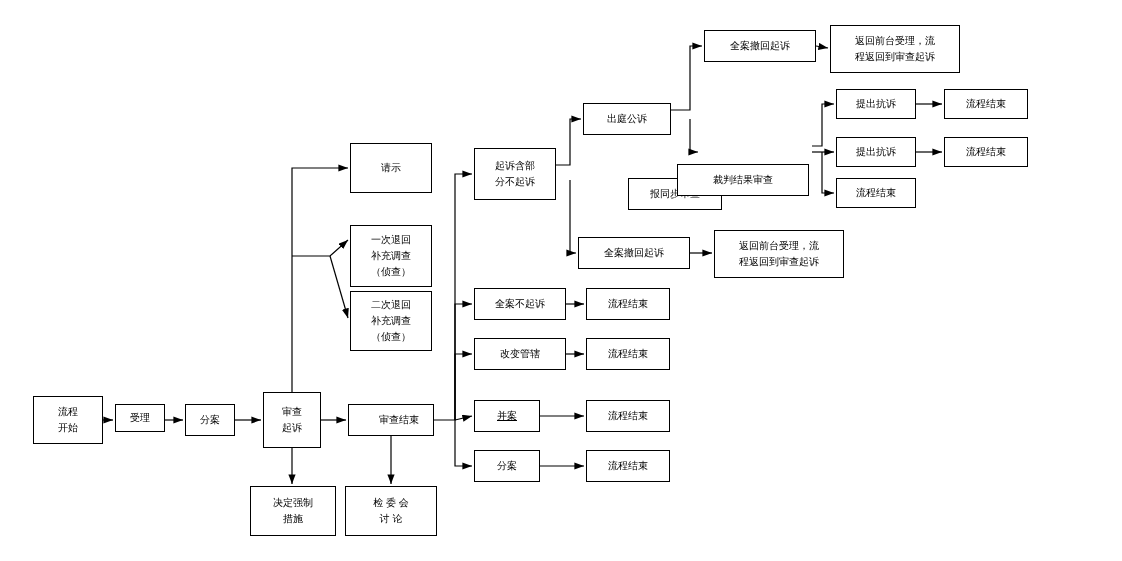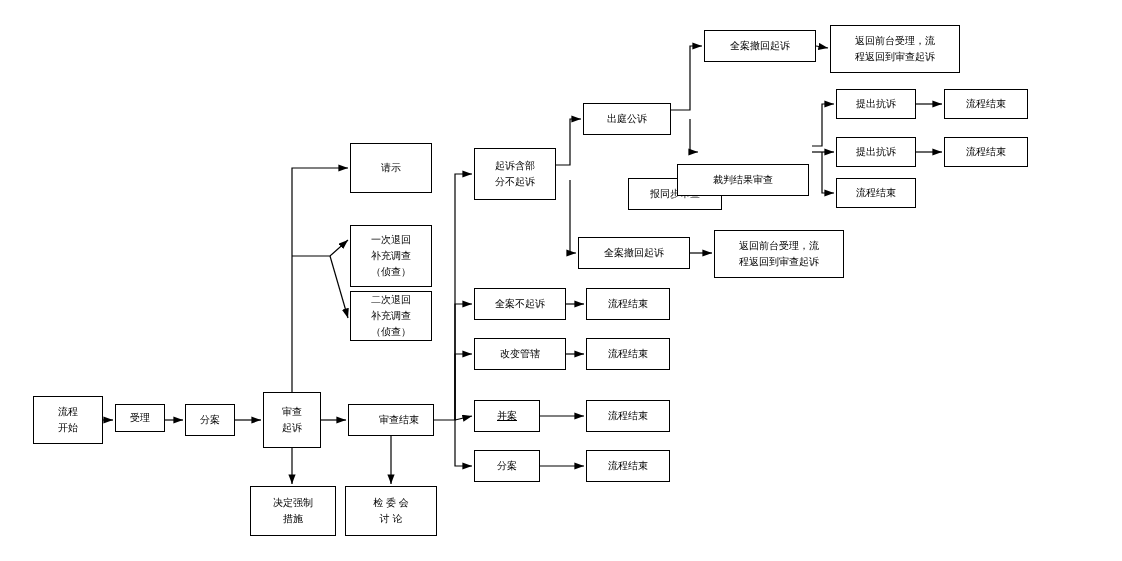--- a/index.html
+++ b/index.html
@@ -114,21 +114,21 @@
   <div class="node" style="left:33px;top:396px;width:70px;height:48px;">流程
 开始</div>
   <div class="node" style="left:115px;top:404px;width:50px;height:28px;">受理</div>
   <div class="node" style="left:185px;top:404px;width:50px;height:32px;">分案</div>
   <div class="node" style="left:263px;top:392px;width:58px;height:56px;">审查
 起诉</div>
   <div class="node" style="left:350px;top:143px;width:82px;height:50px;">请示</div>
   <div class="node" style="left:350px;top:225px;width:82px;height:62px;">一次退回
 补充调查
 （侦查）</div>
-  <div class="node" style="left:350px;top:291px;width:82px;height:50px;">二次退回
+  <div class="node" style="left:350px;top:291px;width:82px;height:60px;">二次退回
 补充调查
 （侦查）</div>
   <div class="node" style="left:348px;top:404px;width:86px;height:32px;padding-left:18px;">审查结束</div>
   <div class="node" style="left:250px;top:486px;width:86px;height:50px;">决定强制
 措施</div>
   <div class="node" style="left:345px;top:486px;width:92px;height:50px;">检 委 会
 讨 论</div>
   <div class="node" style="left:474px;top:148px;width:82px;height:52px;">起诉含部
 分不起诉</div>
   <div class="node" style="left:474px;top:338px;width:92px;height:32px;">改变管辖</div>

